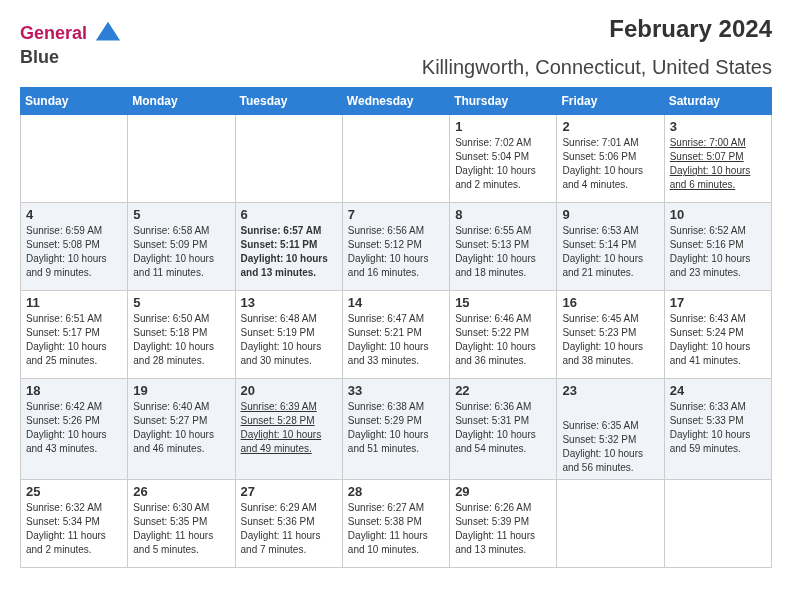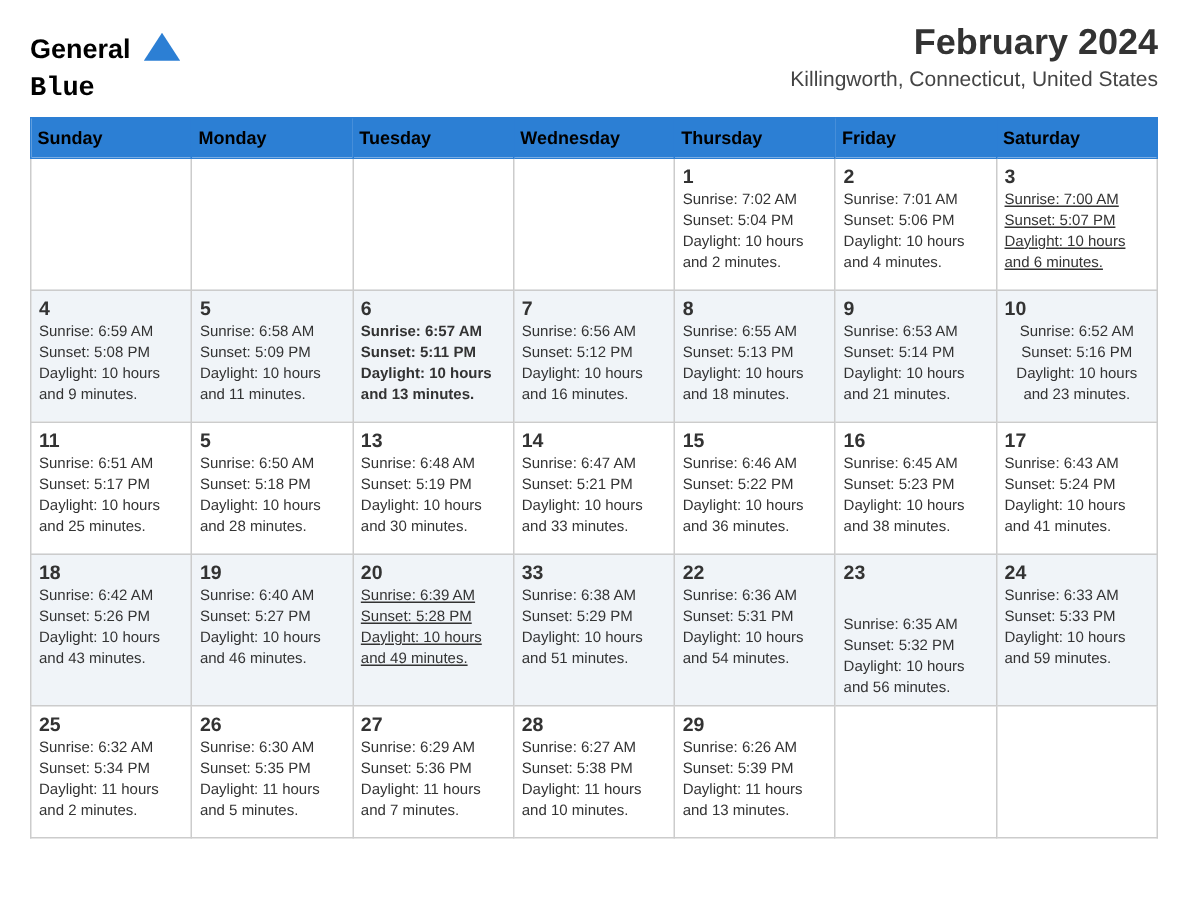--- a/index.html
+++ b/index.html
@@ -21,49 +21,49 @@
       align-items: center;
       margin-top: 4px;
     }
     .logo-text {
       font-size: 18px;
       font-weight: bold;
       color: #333;
       line-height: 1.1;
     }
     .logo-text span {
-      color: #000000;
+      color: #be185d;
     }
     .logo-icon {
       width: 28px;
       height: 28px;
       margin-left: 2px;
     }
     .title-area {
       text-align: right;
     }
     .month-title {
       font-size: 24px;
       font-weight: bold;
       color: #333;
       line-height: 1.1;
     }
     .location-title {
-      font-size: 14px;
+      font-size: 20px;
       color: #444;
-      margin-top: 2px;
+      margin-top: 14px;
     }
     table {
       width: 100%;
       border-collapse: collapse;
       table-layout: fixed;
     }
     thead tr th {
       background: #2c7fd4;
-      color: #000000;
+      color: #ffffff;
       font-size: 12px;
       font-weight: bold;
       padding: 6px 4px;
       text-align: left;
       border: 1px solid #2c7fd4;
     }
     tbody tr td {
       border: 1px solid #ccc;
       vertical-align: top;
       padding: 4px 5px;
@@ -98,21 +98,21 @@
 <div class="header-area">
   <div class="logo">
     <div>
       <div class="logo-text">
         <span>General</span>
         <svg class="logo-icon" viewBox="0 0 30 30" style="display:inline-block;vertical-align:middle;">
           <polygon points="15,2 28,22 2,22" fill="#2c7fd4"></polygon>
         </svg>
       </div>
       <div class="logo-text">
-        <span style="color:#000000;font-family:Liberation Mono, monospace;">Blue</span>
+        <span style="color:#404040;">Blue</span>
       </div>
     </div>
   </div>
   <div class="title-area">
     <div class="month-title">February 2024</div>
     <div class="location-title">Killingworth, Connecticut, United States</div>
   </div>
 </div>
 
 <table>
@@ -193,21 +193,21 @@
         </td>
         <td>
           <span class="day-number">9</span>
           <div class="day-info" style="white-space: pre-line;">Sunrise: 6:53 AM
 Sunset: 5:14 PM
 Daylight: 10 hours
 and 21 minutes.</div>
         </td>
         <td>
           <span class="day-number">10</span>
-          <div class="day-info" style="white-space: pre-line; text-align: center;">Sunrise: 6:52 AM
+          <div class="day-info" style="white-space: pre-line;">Sunrise: 6:52 AM
 Sunset: 5:16 PM
 Daylight: 10 hours
 and 23 minutes.</div>
         </td>
       </tr>
       <tr>
         <td>
           <span class="day-number">11</span>
           <div class="day-info" style="white-space: pre-line;">Sunrise: 6:51 AM
 Sunset: 5:17 PM

